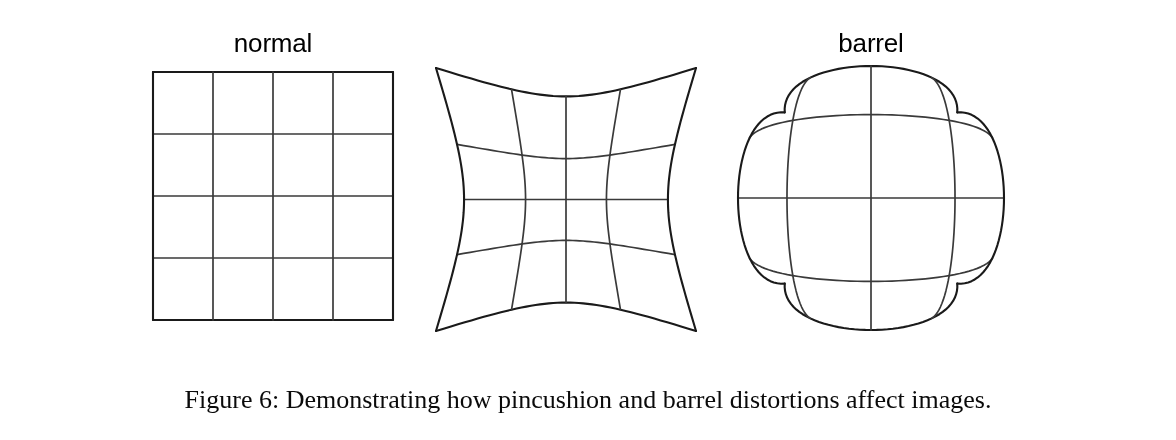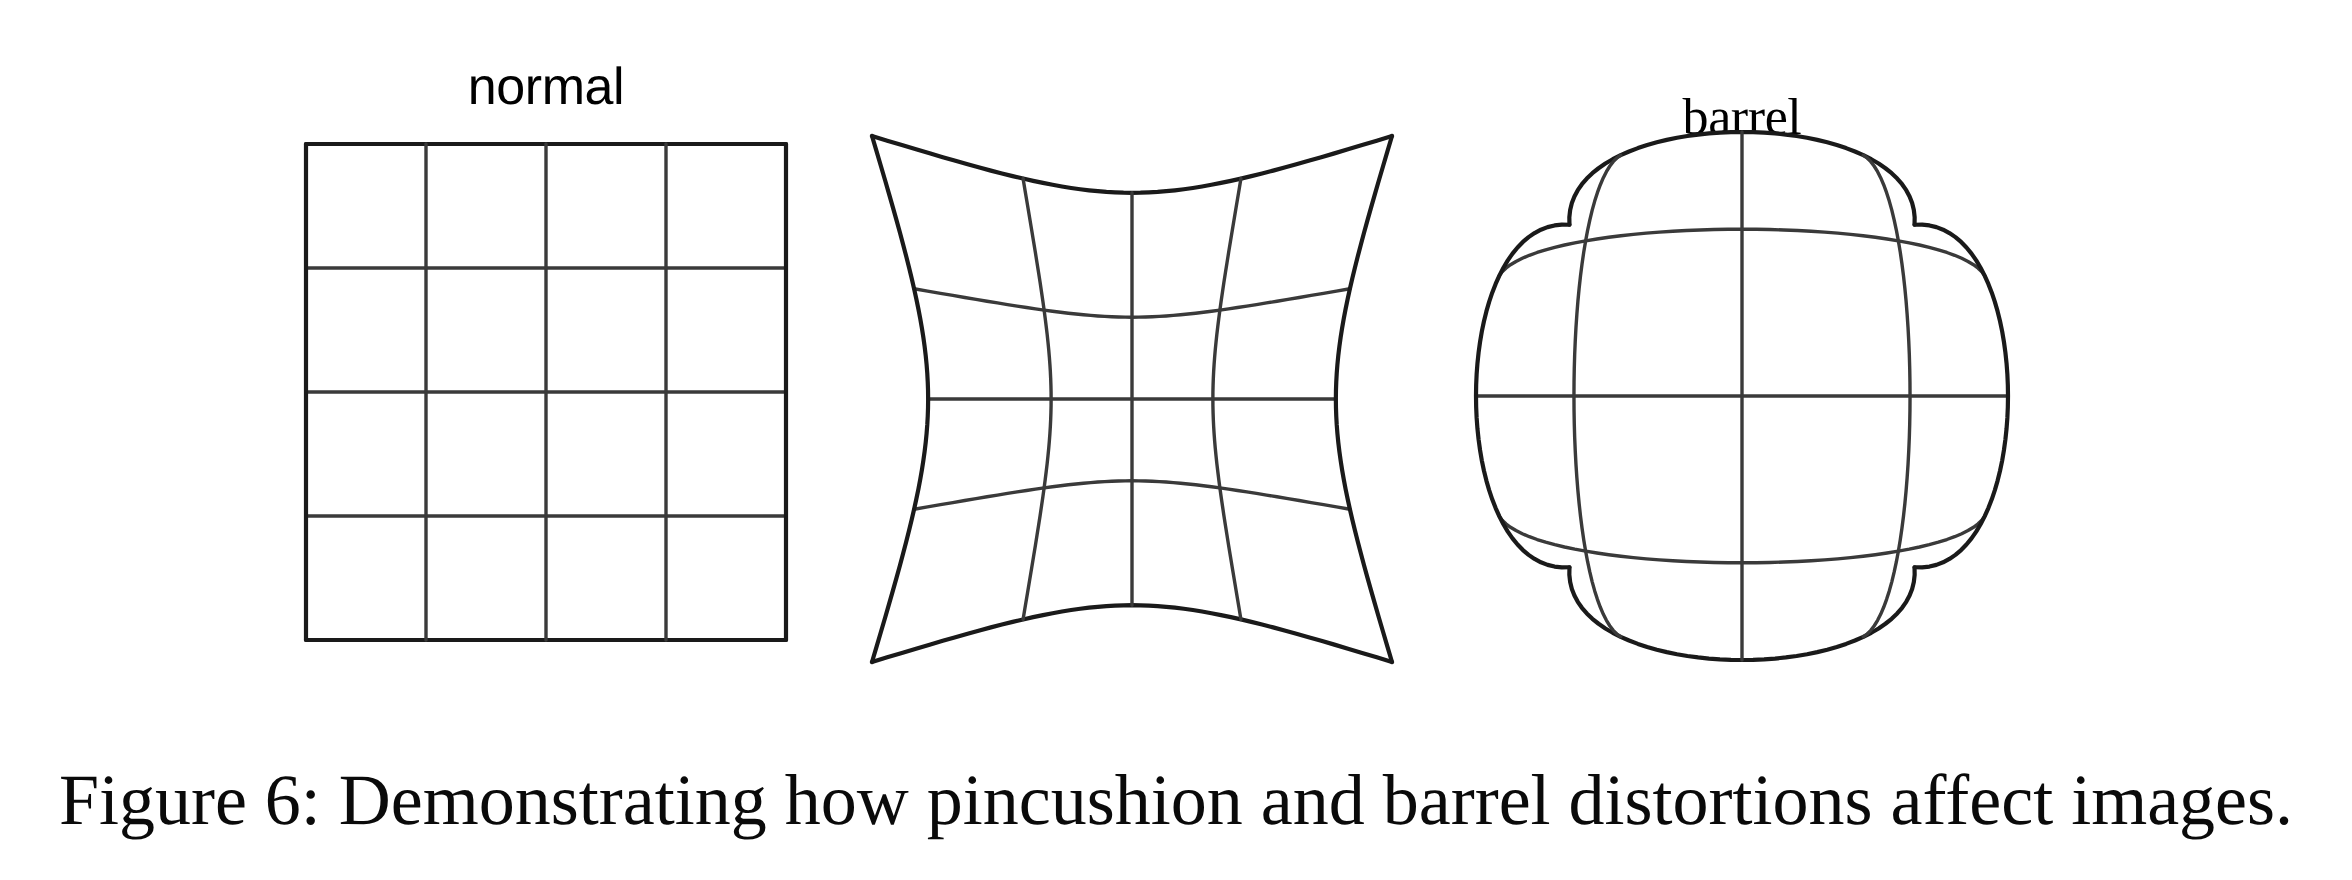--- a/index.html
+++ b/index.html
@@ -45,21 +45,21 @@
     position: absolute;
     left: 0;
   }
   .caption {
     position: absolute;
     left: 0;
     top: 382px;
     width: 1176px;
     text-align: center;
     font-family: "Liberation Serif", serif;
-    font-size: 36px;
+    font-size: 26px;
     line-height: 36px;
     color: #0a0a0a;
   }
   svg { display: block; }
 </style>
 </head>
 <body>
 
 <div id="figure-root">
 
@@ -98,21 +98,21 @@
               <path d="M101.53 47.29L102.67 54.11L103.77 60.63L104.81 66.89L105.81 72.89L106.76 78.64L107.67 84.16L108.52 89.46L109.32 94.54L110.08 99.43L110.78 104.14L111.44 108.67L112.05 113.04L112.61 117.27L113.12 121.36L113.59 125.32L114.00 129.18L114.37 132.93L114.68 136.60L114.95 140.20L115.17 143.73L115.34 147.22L115.46 150.67L115.54 154.09L115.56 157.50L115.54 160.91L115.46 164.33L115.34 167.78L115.17 171.27L114.95 174.80L114.68 178.40L114.37 182.07L114.00 185.82L113.59 189.68L113.12 193.64L112.61 197.73L112.05 201.96L111.44 206.33L110.78 210.86L110.08 215.57L109.32 220.46L108.52 225.54L107.67 230.84L106.76 236.36L105.81 242.11L104.81 248.11L103.77 254.37L102.67 260.89L101.53 267.71" stroke="#3a3a3a" stroke-width="1.7" vector-effect="non-scaling-stroke"></path>
               <path d="M156.00 54.39L156.00 60.91L156.00 67.14L156.00 73.10L156.00 78.81L156.00 84.26L156.00 89.49L156.00 94.49L156.00 99.28L156.00 103.87L156.00 108.28L156.00 112.52L156.00 116.59L156.00 120.52L156.00 124.31L156.00 127.98L156.00 131.54L156.00 135.00L156.00 138.38L156.00 141.68L156.00 144.92L156.00 148.11L156.00 151.26L156.00 154.38L156.00 157.50L156.00 160.62L156.00 163.74L156.00 166.89L156.00 170.08L156.00 173.32L156.00 176.62L156.00 180.00L156.00 183.46L156.00 187.02L156.00 190.69L156.00 194.48L156.00 198.41L156.00 202.48L156.00 206.72L156.00 211.13L156.00 215.72L156.00 220.51L156.00 225.51L156.00 230.74L156.00 236.19L156.00 241.90L156.00 247.86L156.00 254.09L156.00 260.61" stroke="#3a3a3a" stroke-width="1.7" vector-effect="non-scaling-stroke"></path>
               <path d="M210.47 47.29L209.33 54.11L208.23 60.63L207.19 66.89L206.19 72.89L205.24 78.64L204.33 84.16L203.48 89.46L202.68 94.54L201.92 99.43L201.22 104.14L200.56 108.67L199.95 113.04L199.39 117.27L198.88 121.36L198.41 125.32L198.00 129.18L197.63 132.93L197.32 136.60L197.05 140.20L196.83 143.73L196.66 147.22L196.54 150.67L196.46 154.09L196.44 157.50L196.46 160.91L196.54 164.33L196.66 167.78L196.83 171.27L197.05 174.80L197.32 178.40L197.63 182.07L198.00 185.82L198.41 189.68L198.88 193.64L199.39 197.73L199.95 201.96L200.56 206.33L201.22 210.86L201.92 215.57L202.68 220.46L203.48 225.54L204.33 230.84L205.24 236.36L206.19 242.11L207.19 248.11L208.23 254.37L209.33 260.89L210.47 267.71" stroke="#3a3a3a" stroke-width="1.7" vector-effect="non-scaling-stroke"></path>
               <path d="M286.00 26.00L283.71 33.70L281.52 41.12L279.42 48.26L277.42 55.15L275.52 61.79L273.72 68.19L272.01 74.37L270.41 80.35L268.90 86.13L267.48 91.72L266.17 97.14L264.95 102.40L263.83 107.51L262.80 112.48L261.88 117.34L261.05 122.08L260.32 126.72L259.69 131.28L259.15 135.76L258.71 140.18L258.37 144.56L258.13 148.89L257.98 153.20L257.93 157.50L257.98 161.80L258.13 166.11L258.37 170.44L258.71 174.82L259.15 179.24L259.69 183.72L260.32 188.28L261.05 192.92L261.88 197.66L262.80 202.52L263.83 207.49L264.95 212.60L266.17 217.86L267.48 223.28L268.90 228.87L270.41 234.65L272.01 240.63L273.72 246.81L275.52 253.21L277.42 259.85L279.42 266.74L281.52 273.88L283.71 281.30L286.00 289.00" stroke="#1a1a1a" stroke-width="2.1" vector-effect="non-scaling-stroke"></path>
             </g>
           </svg>
         </div>
     </div>
 
     <div class="panel" id="panel-2" style="left: 0px; width: 1176px; height: 360px;">
-      <div class="panel-label" style="left: 738px; width: 266px; top: 44px; font-family: Liberation Serif, serif;">barrel</div>
+      <div class="panel-label" style="left: 738px; width: 266px; top: 28px;">barrel</div>
       <div class="panel-canvas" id="canvas-2" style="left: 712px; top: 40px;">
           <svg width="318" height="316" viewBox="0 0 318 316">
             <g fill="none" stroke-linecap="round" stroke-linejoin="round">
               <path d="M72.73 72.38L72.67 68.59L73.08 64.97L73.93 61.51L75.21 58.21L76.89 55.07L78.96 52.09L81.40 49.27L84.18 46.61L87.28 44.12L90.69 41.78L94.38 39.61L98.34 37.59L102.54 35.74L106.96 34.05L111.59 32.52L116.40 31.15L121.37 29.95L126.48 28.90L131.71 28.01L137.05 27.29L142.47 26.72L147.94 26.32L153.46 26.08L159.00 26.00L164.54 26.08L170.06 26.32L175.53 26.72L180.95 27.29L186.29 28.01L191.52 28.90L196.63 29.95L201.60 31.15L206.41 32.52L211.04 34.05L215.46 35.74L219.66 37.59L223.62 39.61L227.31 41.78L230.72 44.12L233.82 46.61L236.60 49.27L239.04 52.09L241.11 55.07L242.79 58.21L244.07 61.51L244.92 64.97L245.33 68.59L245.27 72.38" stroke="#1a1a1a" stroke-width="2.1" vector-effect="non-scaling-stroke"></path>
               <path d="M37.68 97.80L39.08 95.91L40.95 94.09L43.26 92.36L46.00 90.71L49.15 89.14L52.68 87.65L56.57 86.24L60.81 84.91L65.38 83.67L70.25 82.50L75.40 81.41L80.82 80.41L86.48 79.48L92.36 78.63L98.45 77.87L104.71 77.18L111.15 76.58L117.72 76.06L124.41 75.61L131.21 75.25L138.09 74.97L145.02 74.77L152.00 74.65L159.00 74.61L166.00 74.65L172.98 74.77L179.91 74.97L186.79 75.25L193.59 75.61L200.28 76.06L206.85 76.58L213.29 77.18L219.55 77.87L225.64 78.63L231.52 79.48L237.18 80.41L242.60 81.41L247.75 82.50L252.62 83.67L257.19 84.91L261.43 86.24L265.32 87.65L268.85 89.14L272.00 90.71L274.74 92.36L277.05 94.09L278.92 95.91L280.32 97.80" stroke="#3a3a3a" stroke-width="1.7" vector-effect="non-scaling-stroke"></path>
               <path d="M26.00 158.00L27.89 158.00L30.24 158.00L33.04 158.00L36.27 158.00L39.90 158.00L43.92 158.00L48.30 158.00L53.03 158.00L58.08 158.00L63.43 158.00L69.07 158.00L74.98 158.00L81.12 158.00L87.49 158.00L94.07 158.00L100.82 158.00L107.74 158.00L114.80 158.00L121.98 158.00L129.26 158.00L136.63 158.00L144.05 158.00L151.51 158.00L159.00 158.00L166.49 158.00L173.95 158.00L181.37 158.00L188.74 158.00L196.02 158.00L203.20 158.00L210.26 158.00L217.18 158.00L223.93 158.00L230.51 158.00L236.88 158.00L243.02 158.00L248.93 158.00L254.57 158.00L259.92 158.00L264.97 158.00L269.70 158.00L274.08 158.00L278.10 158.00L281.73 158.00L284.96 158.00L287.76 158.00L290.11 158.00L292.00 158.00" stroke="#3a3a3a" stroke-width="1.7" vector-effect="non-scaling-stroke"></path>
               <path d="M37.68 218.20L39.08 220.09L40.95 221.91L43.26 223.64L46.00 225.29L49.15 226.86L52.68 228.35L56.57 229.76L60.81 231.09L65.38 232.33L70.25 233.50L75.40 234.59L80.82 235.59L86.48 236.52L92.36 237.37L98.45 238.13L104.71 238.82L111.15 239.42L117.72 239.94L124.41 240.39L131.21 240.75L138.09 241.03L145.02 241.23L152.00 241.35L159.00 241.39L166.00 241.35L172.98 241.23L179.91 241.03L186.79 240.75L193.59 240.39L200.28 239.94L206.85 239.42L213.29 238.82L219.55 238.13L225.64 237.37L231.52 236.52L237.18 235.59L242.60 234.59L247.75 233.50L252.62 232.33L257.19 231.09L261.43 229.76L265.32 228.35L268.85 226.86L272.00 225.29L274.74 223.64L277.05 221.91L278.92 220.09L280.32 218.20" stroke="#3a3a3a" stroke-width="1.7" vector-effect="non-scaling-stroke"></path>
               <path d="M72.73 243.62L72.67 247.41L73.08 251.03L73.93 254.49L75.21 257.79L76.89 260.93L78.96 263.91L81.40 266.73L84.18 269.39L87.28 271.88L90.69 274.22L94.38 276.39L98.34 278.41L102.54 280.26L106.96 281.95L111.59 283.48L116.40 284.85L121.37 286.05L126.48 287.10L131.71 287.99L137.05 288.71L142.47 289.28L147.94 289.68L153.46 289.92L159.00 290.00L164.54 289.92L170.06 289.68L175.53 289.28L180.95 288.71L186.29 287.99L191.52 287.10L196.63 286.05L201.60 284.85L206.41 283.48L211.04 281.95L215.46 280.26L219.66 278.41L223.62 276.39L227.31 274.22L230.72 271.88L233.82 269.39L236.60 266.73L239.04 263.91L241.11 260.93L242.79 257.79L244.07 254.49L244.92 251.03L245.33 247.41L245.27 243.62" stroke="#1a1a1a" stroke-width="2.1" vector-effect="non-scaling-stroke"></path>
               <path d="M72.73 72.38L68.92 72.32L65.27 72.72L61.78 73.57L58.45 74.84L55.29 76.51L52.29 78.57L49.45 80.98L46.77 83.74L44.25 86.82L41.90 90.21L39.71 93.87L37.68 97.80L35.82 101.97L34.11 106.35L32.57 110.95L31.19 115.72L29.98 120.65L28.92 125.72L28.03 130.92L27.30 136.21L26.73 141.59L26.32 147.03L26.08 152.50L26.00 158.00L26.08 163.50L26.32 168.97L26.73 174.41L27.30 179.79L28.03 185.08L28.92 190.28L29.98 195.35L31.19 200.28L32.57 205.05L34.11 209.65L35.82 214.03L37.68 218.20L39.71 222.13L41.90 225.79L44.25 229.18L46.77 232.26L49.45 235.02L52.29 237.43L55.29 239.49L58.45 241.16L61.78 242.43L65.27 243.28L68.92 243.68L72.73 243.62" stroke="#1a1a1a" stroke-width="2.1" vector-effect="non-scaling-stroke"></path>
               <path d="M98.34 37.59L96.43 38.98L94.61 40.84L92.87 43.13L91.20 45.85L89.62 48.97L88.12 52.48L86.70 56.34L85.36 60.55L84.10 65.08L82.93 69.92L81.83 75.03L80.82 80.41L79.88 86.02L79.03 91.86L78.26 97.90L77.57 104.12L76.96 110.51L76.44 117.03L75.99 123.67L75.63 130.42L75.34 137.24L75.14 144.13L75.02 151.05L74.98 158.00L75.02 164.95L75.14 171.87L75.34 178.76L75.63 185.58L75.99 192.33L76.44 198.97L76.96 205.49L77.57 211.88L78.26 218.10L79.03 224.14L79.88 229.98L80.82 235.59L81.83 240.97L82.93 246.08L84.10 250.92L85.36 255.45L86.70 259.66L88.12 263.52L89.62 267.03L91.20 270.15L92.87 272.87L94.61 275.16L96.43 277.02L98.34 278.41" stroke="#3a3a3a" stroke-width="1.7" vector-effect="non-scaling-stroke"></path>

